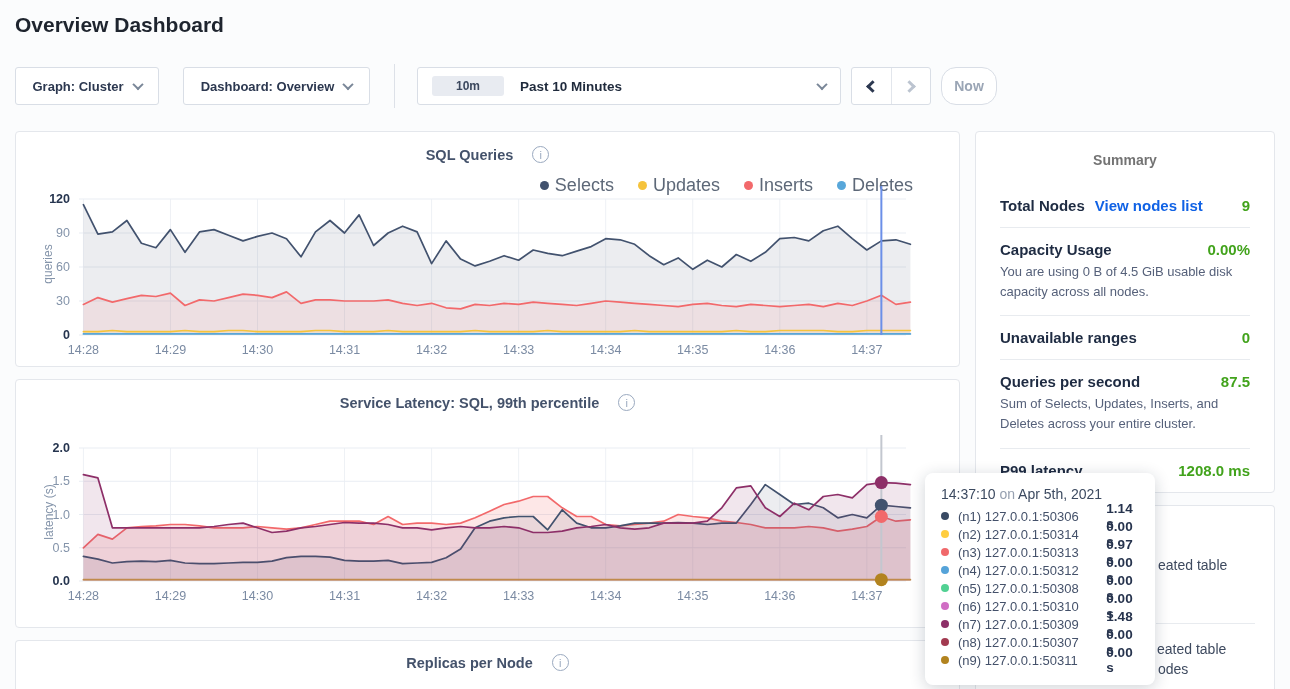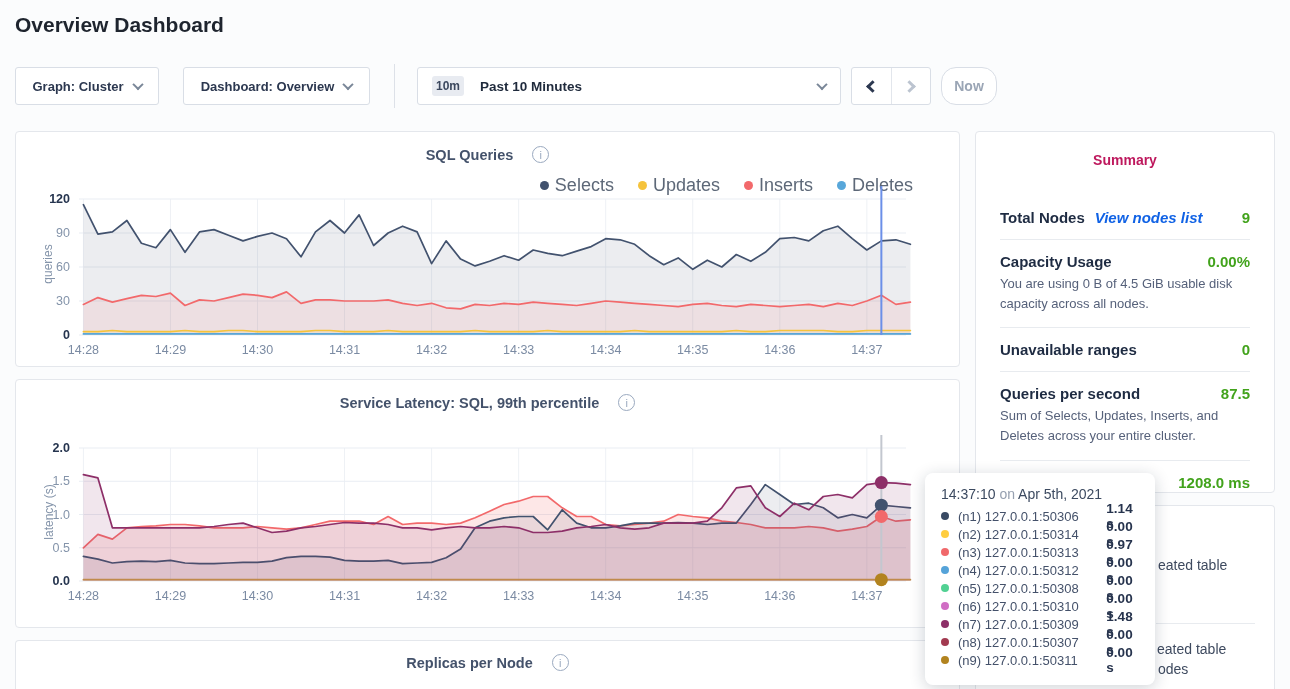--- a/index.html
+++ b/index.html
@@ -9,21 +9,21 @@
 
   
   .page-title { position:absolute; left:15px; top:13px; font-size:21px; font-weight:600; color:#1e242e; }
   .toolbar-btn { position:absolute; top:67px; height:38px; background:#fff; border:1px solid #d9dee6;
                  border-radius:3px; display:flex; align-items:center; justify-content:center; gap:10px;
                  font-size:13px; font-weight:bold; color:#2c3850; cursor:pointer; }
   .dd-graph { left:15px; width:144px; }
   .dd-dash  { left:183px; width:187px; }
   .tb-divider { position:absolute; left:394px; top:64px; height:44px; width:1px; background:#dde1e8; }
   .time-range { left:417px; width:424px; justify-content:flex-start; padding:0 14px; }
-  .range-badge { background:#e8ebf1; border-radius:3px; padding:3px 4px; font-size:12px; font-weight:bold; color:#3c485e; }
+  .range-badge { background:#e8ebf1; border-radius:3px; padding:3px 24px; font-size:12px; font-weight:bold; color:#3c485e; }
   .range-label { font-size:13.5px; font-weight:bold; color:#1f2a3c; margin-left:6px; }
   .time-range .chev-down { margin-left:auto; }
   .arrow-group { position:absolute; left:851px; top:67px; width:80px; height:38px; background:#fff;
                  border:1px solid #d9dee6; border-radius:3px; display:flex; }
   .arrow-cell { flex:1; display:flex; align-items:center; justify-content:center; cursor:pointer; }
   .arrow-cell + .arrow-cell { border-left:1px solid #e2e6ec; }
   .now-btn { left:941px; width:56px; color:#9aa5b5; font-size:14px;border-radius:15px; }
 
   .chev-down { width:8px; height:8px; border-right:2px solid #7a8798; border-bottom:2px solid #7a8798;
                transform:rotate(45deg) translate(-1px,-1px); display:inline-block; }
@@ -49,26 +49,26 @@
   .ylabel { position:absolute; font-size:12px; color:#8494aa; transform:rotate(-90deg); transform-origin:center; }
   .ylabel-sql { left:-8px; top:125px; width:80px; text-align:center; }
   .ylabel-lat { left:-12px; top:125px; width:90px; text-align:center; }
   svg.chart { position:absolute; left:0; top:0; }
   text.ytick { fill:#8494aa; font-size:12.5px; font-family:"Liberation Sans",sans-serif; }
   text.xtick { fill:#7b8ba3; font-size:12.5px; font-family:"Liberation Sans",sans-serif; }
   text.strong { fill:#26354f; font-weight:bold; }
 
   
   .panel-summary { left:975px; top:131px; width:300px; height:362px; padding:20px 24px 0; }
-  .summary-heading { text-align:center; font-size:14px; font-weight:bold; color:#be185d; margin-bottom:28px; }
+  .summary-heading { text-align:center; font-size:14px; font-weight:bold; color:#737373; margin-bottom:16px; }
   .metric-row { padding:13px 0; }
   .metric-row + .metric-row { border-top:1px solid #e8ebef; }
   .metric-head { display:flex; align-items:baseline; }
   .metric-label { font-size:15px; font-weight:bold; color:#1e2b42; }
-  .metric-link { font-size:15px; font-weight:bold; color:#1062e5; margin-left:10px; cursor:pointer;font-style:italic; }
+  .metric-link { font-size:15px; font-weight:bold; color:#1062e5; margin-left:10px; cursor:pointer; }
   .metric-value { margin-left:auto; font-size:15px; font-weight:bold; color:#42a31c; }
   .metric-desc { font-size:13px; color:#56617a; line-height:1.55; margin-top:4px; }
 
   
   .panel-events { left:975px; top:505px; width:300px; height:184px; border-bottom:none; border-radius:4px 4px 0 0; }
   .event-frag { position:absolute; font-size:14px; color:#3e4a5f; }
   .frag-1 { left:182px; top:51px; }
   .frag-2 { left:181px; top:135px; }
   .frag-3 { left:182px; top:155px; }
   .event-divider { position:absolute; left:180px; top:117px; width:99px; height:1px; background:#e8ebef; }

